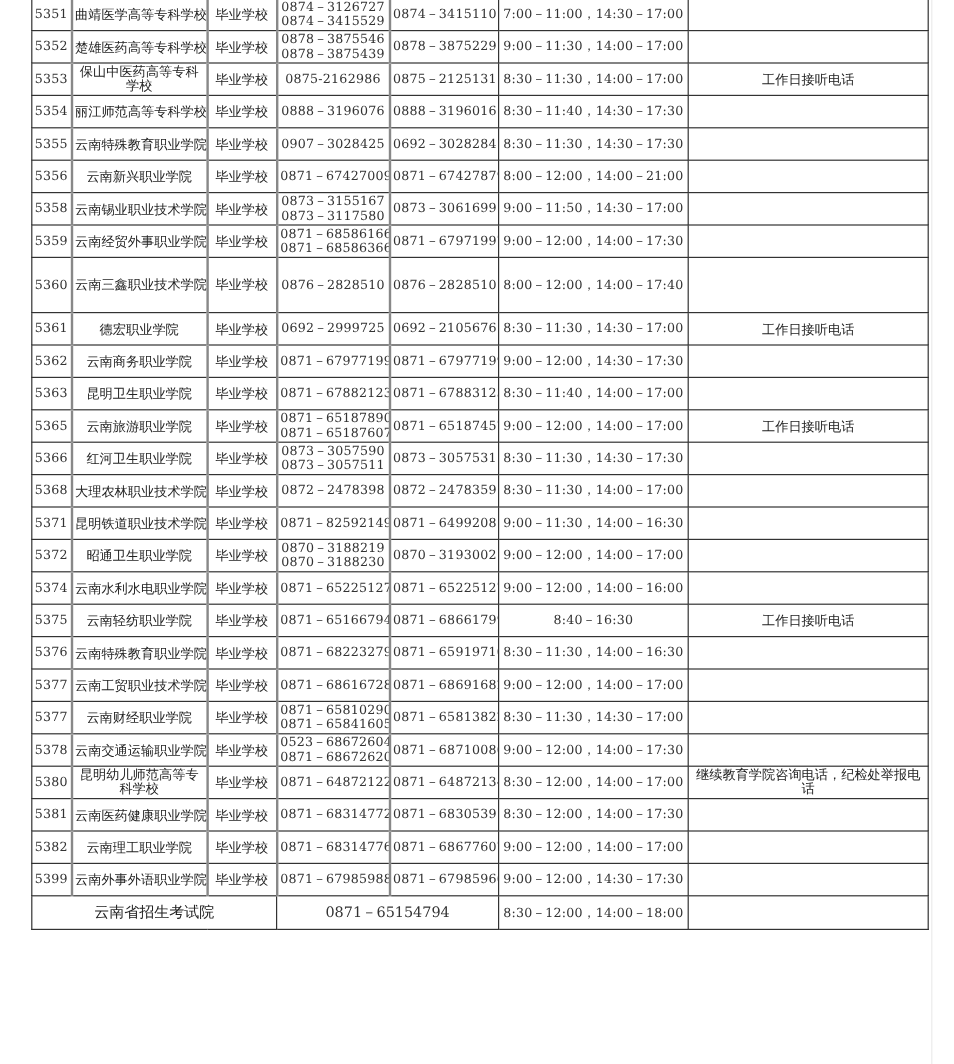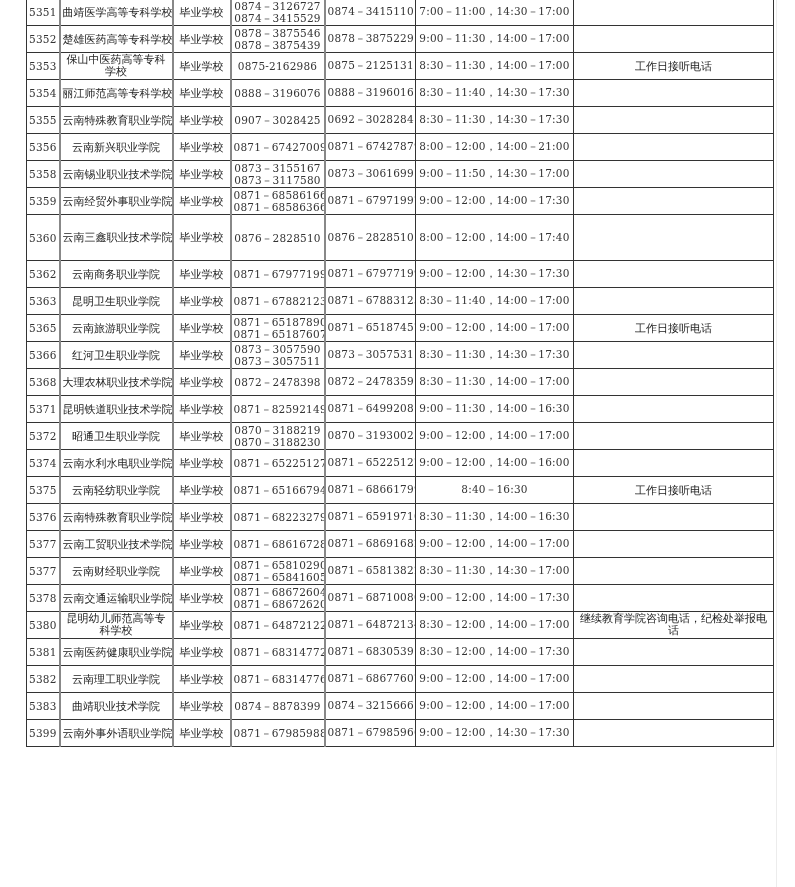--- a/index.html
+++ b/index.html
@@ -190,20 +190,31 @@
           <td class="c-name cn">云南三鑫职业技术学院</td>
           <td class="c-cat cn">毕业学校</td>
           <td class="c-ph num">
             <span class="ph2">0876－2828510</span>
           </td>
           <td class="c-fax num">0876－2828510</td>
           <td class="c-hours num">8:00－12:00，14:00－17:40</td>
           <td class="c-note cn"></td>
         </tr>
         <tr style="height:27px">
+          <td class="c-id num">5361</td>
+          <td class="c-name cn">德宏职业学院</td>
+          <td class="c-cat cn">毕业学校</td>
+          <td class="c-ph num">
+            <span class="ph2">0692－2999725</span>
+          </td>
+          <td class="c-fax num">0692－2105676</td>
+          <td class="c-hours num">8:30－11:30，14:30－17:00</td>
+          <td class="c-note cn">工作日接听电话</td>
+        </tr>
+        <tr style="height:27px">
           <td class="c-id num">5362</td>
           <td class="c-name cn">云南商务职业学院</td>
           <td class="c-cat cn">毕业学校</td>
           <td class="c-ph num">
             <span class="ph2">0871－67977199</span>
           </td>
           <td class="c-fax num">0871－67977199</td>
           <td class="c-hours num">9:00－12:00，14:30－17:30</td>
           <td class="c-note cn"></td>
         </tr>
@@ -330,21 +341,21 @@
           </td>
           <td class="c-fax num">0871－65813822</td>
           <td class="c-hours num">8:30－11:30，14:30－17:00</td>
           <td class="c-note cn"></td>
         </tr>
         <tr style="height:27px">
           <td class="c-id num">5378</td>
           <td class="c-name cn">云南交通运输职业学院</td>
           <td class="c-cat cn">毕业学校</td>
           <td class="c-ph num">
-            <span class="ph2">0871－68672604</span>
+            <span class="ph2">0523－68672604</span>
             <span class="ph2">0871－68672620</span>
           </td>
           <td class="c-fax num">0871－68710080</td>
           <td class="c-hours num">9:00－12:00，14:00－17:30</td>
           <td class="c-note cn"></td>
         </tr>
         <tr style="height:27px">
           <td class="c-id num">5380</td>
           <td class="c-name cn cn-wrap">昆明幼儿师范高等专科学校</td>
           <td class="c-cat cn">毕业学校</td>
@@ -371,37 +382,32 @@
           <td class="c-name cn">云南理工职业学院</td>
           <td class="c-cat cn">毕业学校</td>
           <td class="c-ph num">
             <span class="ph2">0871－68314776</span>
           </td>
           <td class="c-fax num">0871－68677607</td>
           <td class="c-hours num">9:00－12:00，14:00－17:00</td>
           <td class="c-note cn"></td>
         </tr>
         <tr style="height:27px">
-          <td class="c-id num">5383</td>
-          <td class="c-name cn">曲靖职业技术学院</td>
-          <td class="c-cat cn">毕业学校</td>
-          <td class="c-ph num">
-            <span class="ph2">0874－8878399</span>
-          </td>
-          <td class="c-fax num">0874－3215666</td>
-          <td class="c-hours num">9:00－12:00，14:00－17:00</td>
-          <td class="c-note cn"></td>
-        </tr>
-        <tr style="height:27px">
           <td class="c-id num">5399</td>
           <td class="c-name cn">云南外事外语职业学院</td>
           <td class="c-cat cn">毕业学校</td>
           <td class="c-ph num">
             <span class="ph2">0871－67985988</span>
           </td>
           <td class="c-fax num">0871－67985966</td>
           <td class="c-hours num">9:00－12:00，14:30－17:30</td>
           <td class="c-note cn"></td>
+        </tr>
+        <tr style="height:28px">
+          <td colspan="3" class="footer-name">云南省招生考试院</td>
+          <td colspan="2" class="footer-phone">0871－65154794</td>
+          <td class="num">8:30－12:00，14:00－18:00</td>
+          <td class="cn"></td>
         </tr>
       </tbody>
   </table>
   <div class="right-rule"></div>
 </div>
 
 </body></html>

